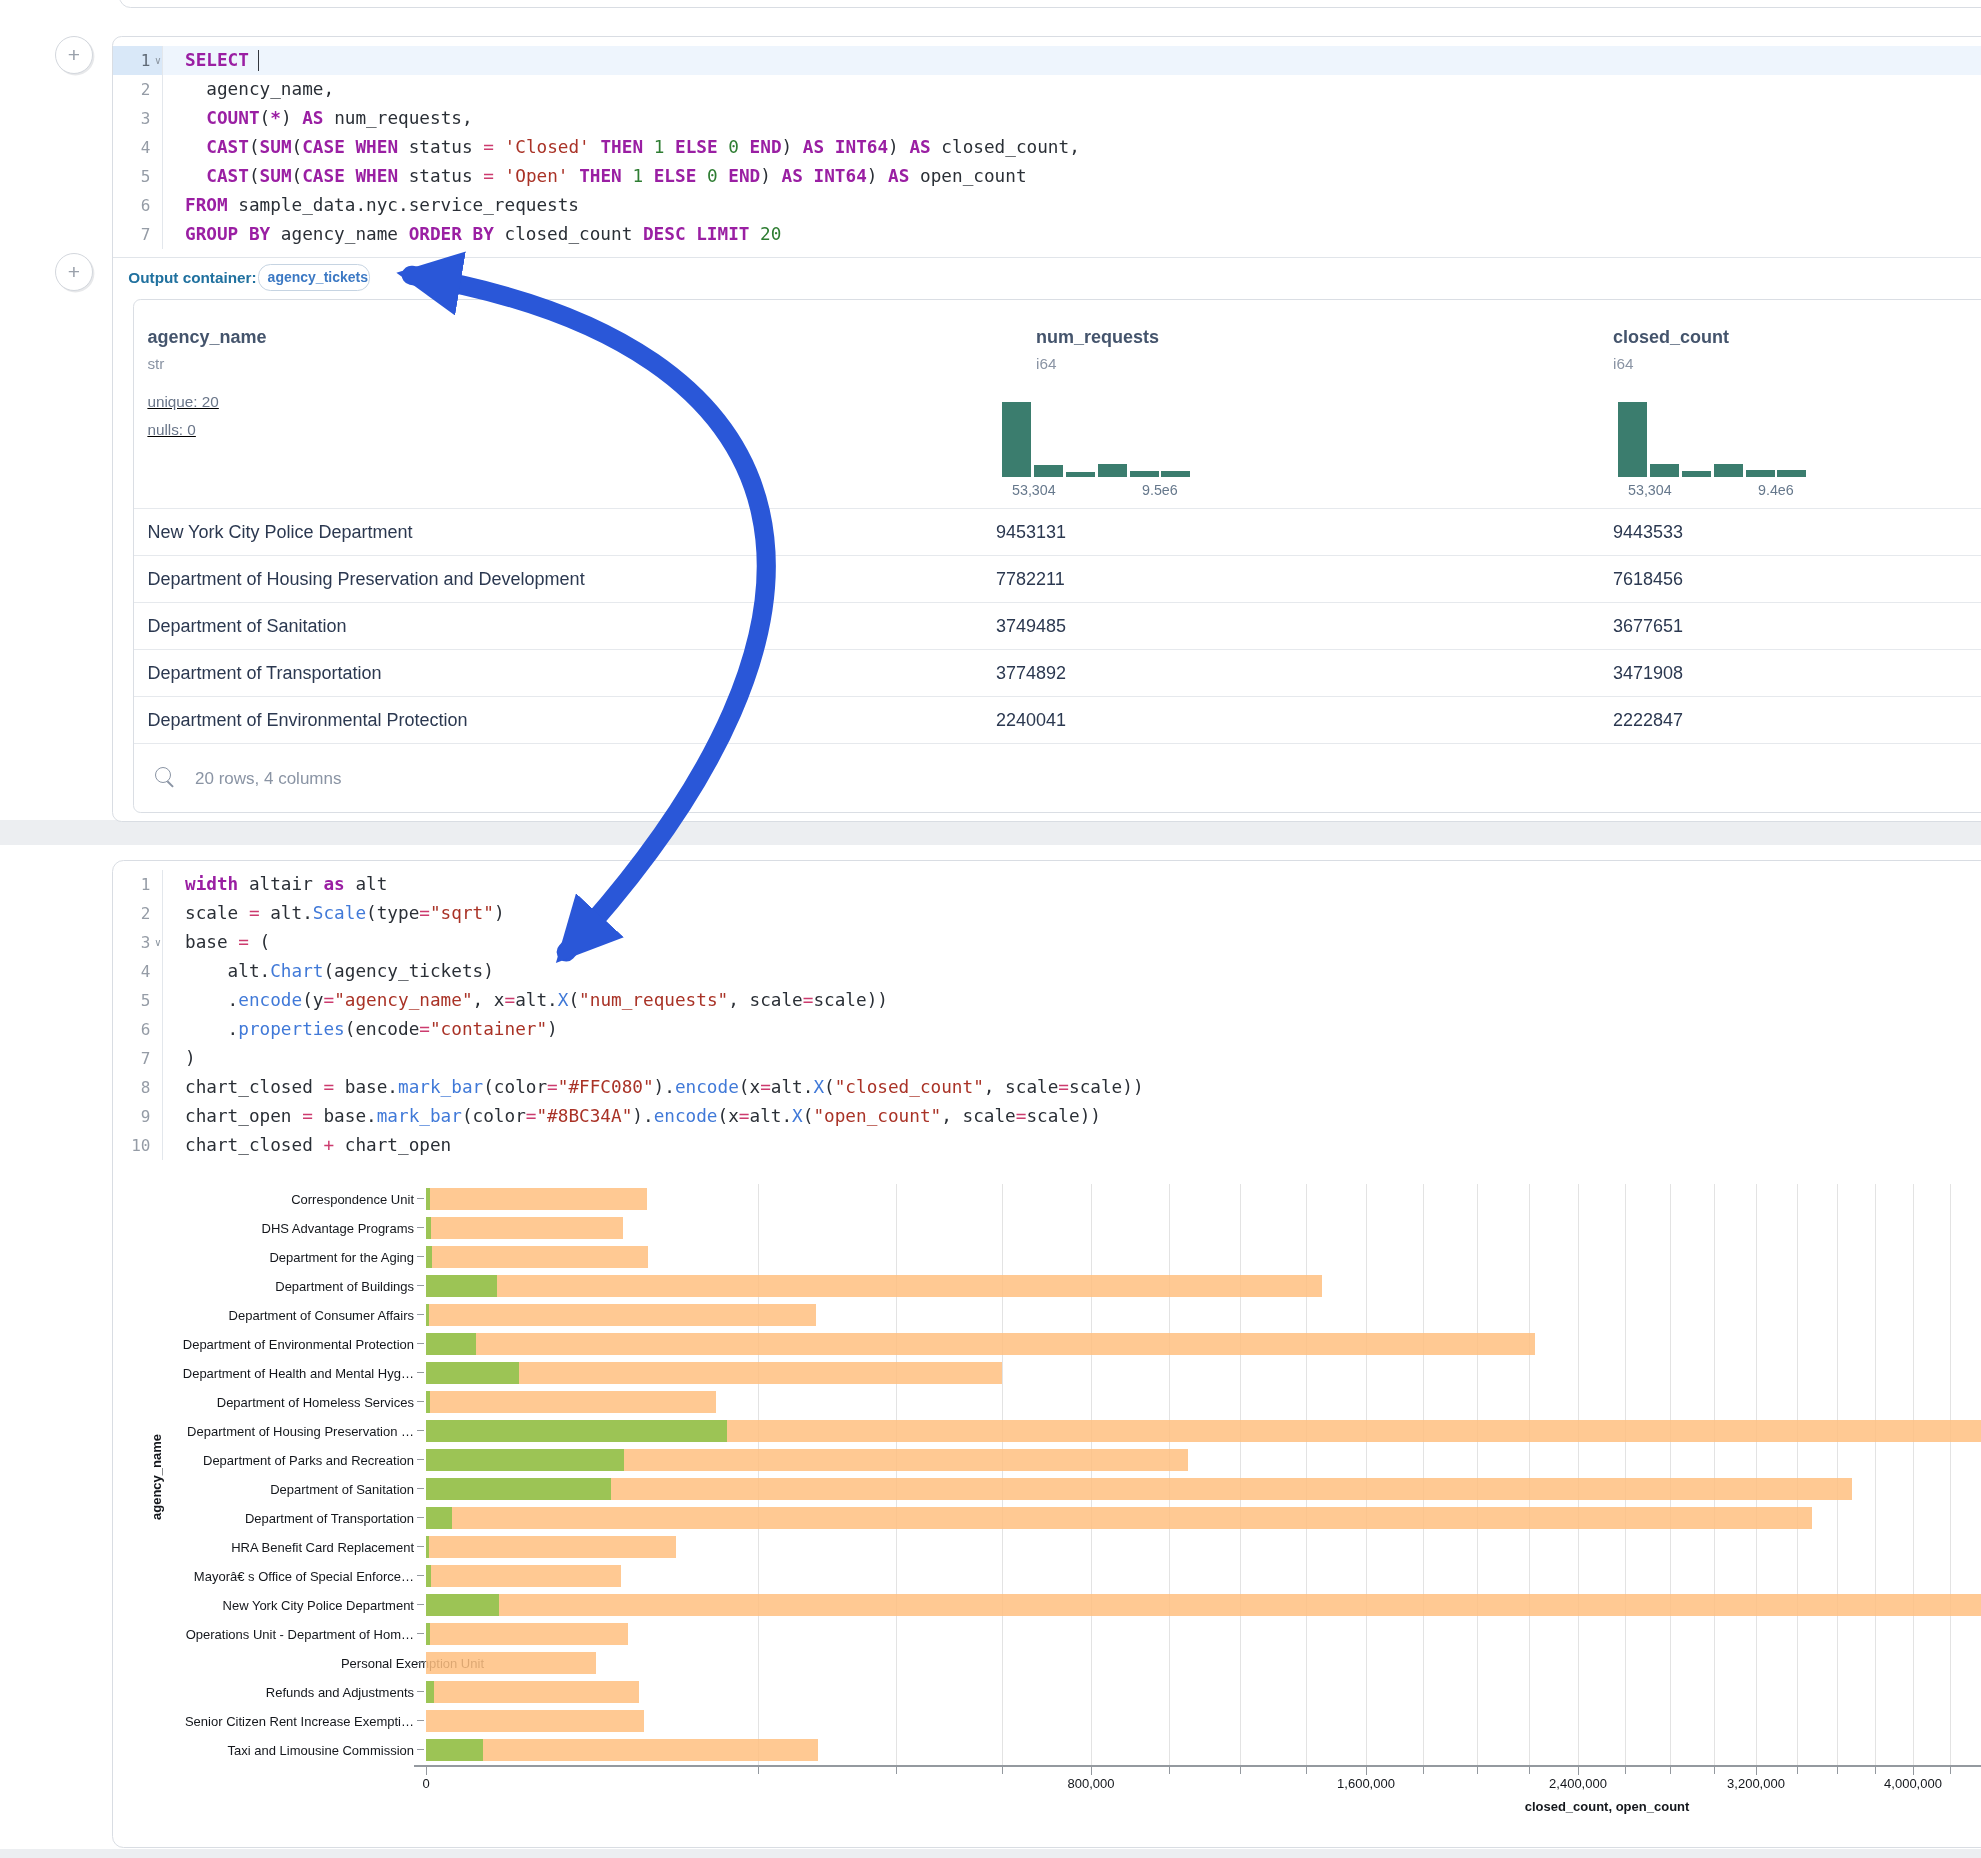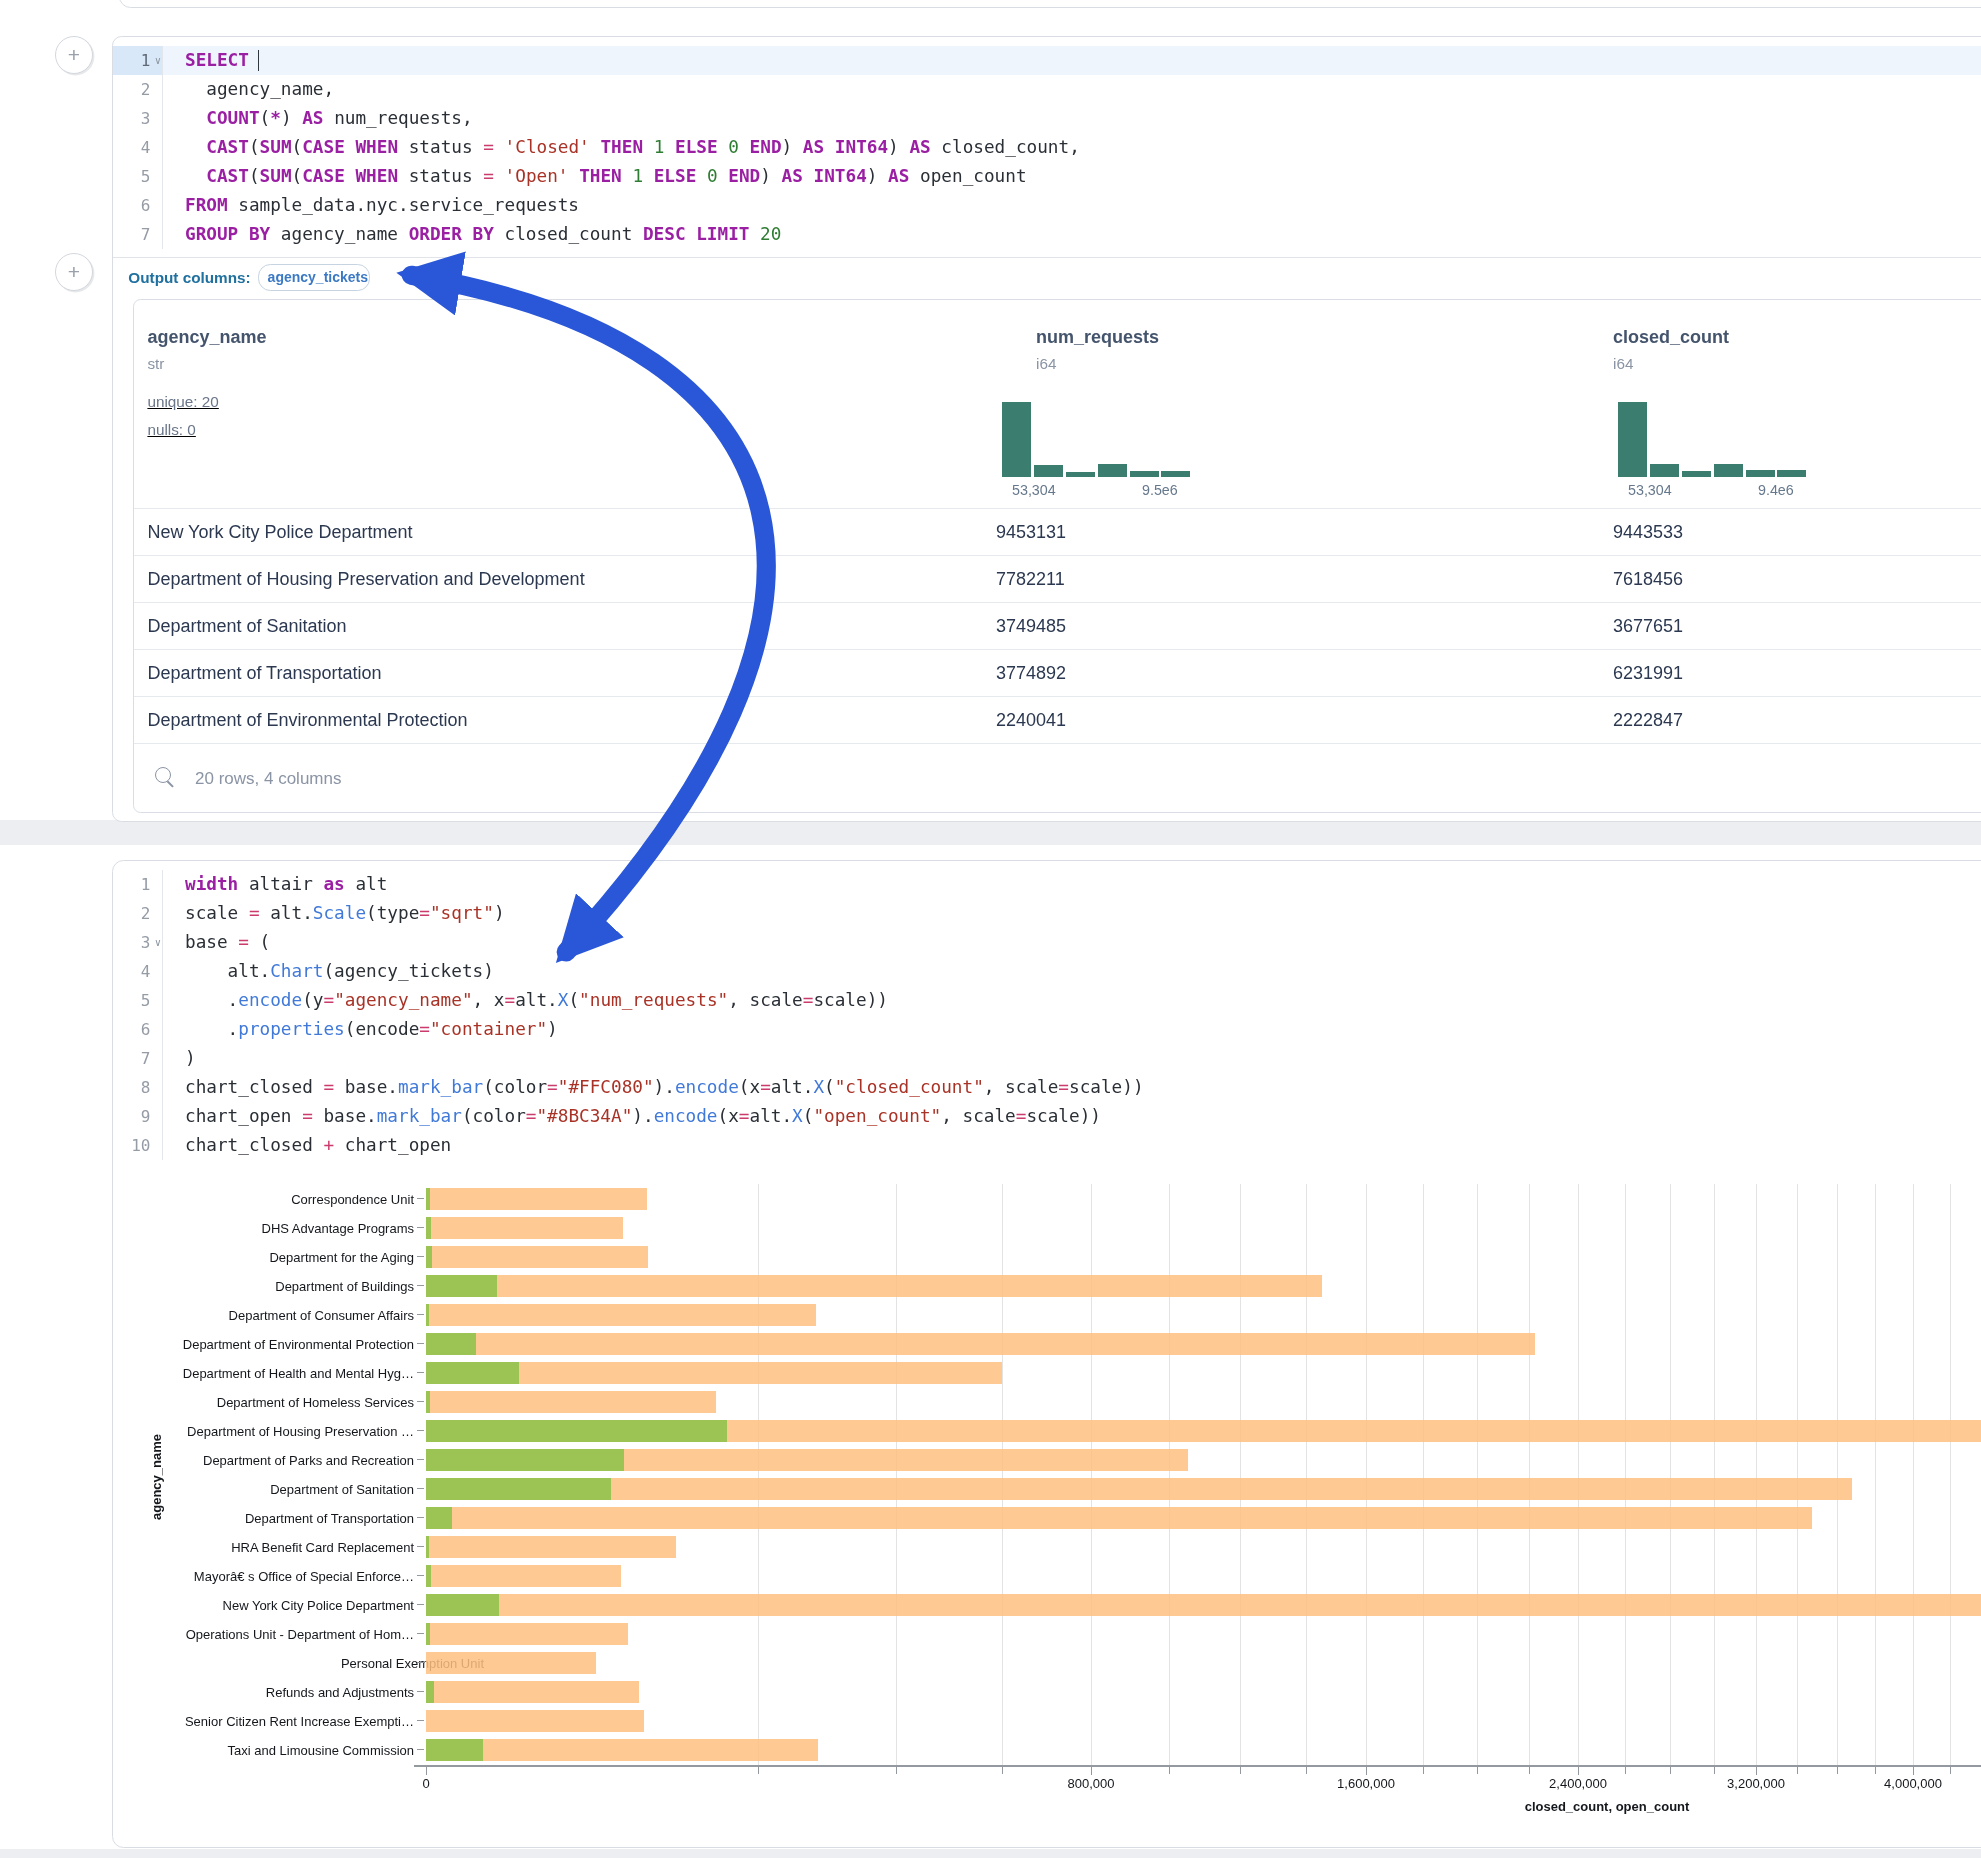--- a/index.html
+++ b/index.html
@@ -93,21 +93,21 @@
         <div class="code-line active"><div class="gutter"><span class="lnum">1</span><span class="chev">∨</span></div><div class="code-text"><span class="tok k">SELECT</span><span class="caret"></span></div></div>
         <div class="code-line"><div class="gutter"><span class="lnum">2</span></div><div class="code-text"><span class="tok p">  agency_name,</span></div></div>
         <div class="code-line"><div class="gutter"><span class="lnum">3</span></div><div class="code-text"><span class="tok p">  </span><span class="tok k">COUNT</span><span class="tok p">(</span><span class="tok k">*</span><span class="tok p">) </span><span class="tok k">AS</span><span class="tok p"> num_requests,</span></div></div>
         <div class="code-line"><div class="gutter"><span class="lnum">4</span></div><div class="code-text"><span class="tok p">  </span><span class="tok k">CAST</span><span class="tok p">(</span><span class="tok k">SUM</span><span class="tok p">(</span><span class="tok k">CASE</span><span class="tok p"> </span><span class="tok k">WHEN</span><span class="tok p"> status </span><span class="tok o">=</span><span class="tok p"> </span><span class="tok s">'Closed'</span><span class="tok p"> </span><span class="tok k">THEN</span><span class="tok p"> </span><span class="tok n">1</span><span class="tok p"> </span><span class="tok k">ELSE</span><span class="tok p"> </span><span class="tok n">0</span><span class="tok p"> </span><span class="tok k">END</span><span class="tok p">) </span><span class="tok k">AS</span><span class="tok p"> </span><span class="tok k">INT64</span><span class="tok p">) </span><span class="tok k">AS</span><span class="tok p"> closed_count,</span></div></div>
         <div class="code-line"><div class="gutter"><span class="lnum">5</span></div><div class="code-text"><span class="tok p">  </span><span class="tok k">CAST</span><span class="tok p">(</span><span class="tok k">SUM</span><span class="tok p">(</span><span class="tok k">CASE</span><span class="tok p"> </span><span class="tok k">WHEN</span><span class="tok p"> status </span><span class="tok o">=</span><span class="tok p"> </span><span class="tok s">'Open'</span><span class="tok p"> </span><span class="tok k">THEN</span><span class="tok p"> </span><span class="tok n">1</span><span class="tok p"> </span><span class="tok k">ELSE</span><span class="tok p"> </span><span class="tok n">0</span><span class="tok p"> </span><span class="tok k">END</span><span class="tok p">) </span><span class="tok k">AS</span><span class="tok p"> </span><span class="tok k">INT64</span><span class="tok p">) </span><span class="tok k">AS</span><span class="tok p"> open_count</span></div></div>
         <div class="code-line"><div class="gutter"><span class="lnum">6</span></div><div class="code-text"><span class="tok k">FROM</span><span class="tok p"> sample_data.nyc.service_requests</span></div></div>
         <div class="code-line"><div class="gutter"><span class="lnum">7</span></div><div class="code-text"><span class="tok k">GROUP BY</span><span class="tok p"> agency_name </span><span class="tok k">ORDER BY</span><span class="tok p"> closed_count </span><span class="tok k">DESC</span><span class="tok p"> </span><span class="tok k">LIMIT</span><span class="tok p"> </span><span class="tok n">20</span></div></div>
       </div>
     <div class="divider"></div>
     <div class="outvar-row">
-      <span class="outvar-label">Output columns:</span>
+      <span class="outvar-label">Output container:</span>
       <span class="outvar-pill">agency_tickets</span>
     </div>
     <div class="table-card">
       <div id="table-headers">
           <div class="th-col" style="left: 13.4px;">
             <div class="th-name">agency_name</div>
             <div class="th-type">str</div>
             <div class="th-stats">
               <div class="th-stat">unique: 20</div>
               <div class="th-stat">nulls: 0</div>
@@ -154,21 +154,21 @@
             <span class="t-cell" style="left: 1479px;">7618456</span>
           </div>
           <div class="t-row" style="top: 302px;">
             <span class="t-cell" style="left: 13.4px;">Department of Sanitation</span>
             <span class="t-cell" style="left: 862px;">3749485</span>
             <span class="t-cell" style="left: 1479px;">3677651</span>
           </div>
           <div class="t-row" style="top: 349px;">
             <span class="t-cell" style="left: 13.4px;">Department of Transportation</span>
             <span class="t-cell" style="left: 862px;">3774892</span>
-            <span class="t-cell" style="left: 1479px;">6231991</span>
+            <span class="t-cell" style="left: 1479px;">3471908</span>
           </div>
           <div class="t-row" style="top: 396px;">
             <span class="t-cell" style="left: 13.4px;">Department of Environmental Protection</span>
             <span class="t-cell" style="left: 862px;">2240041</span>
             <span class="t-cell" style="left: 1479px;">2222847</span>
           </div>
         </div>
       <div class="table-footer">
         <span class="mag-icon"></span>
         <span class="footer-text">20 rows, 4 columns</span>

